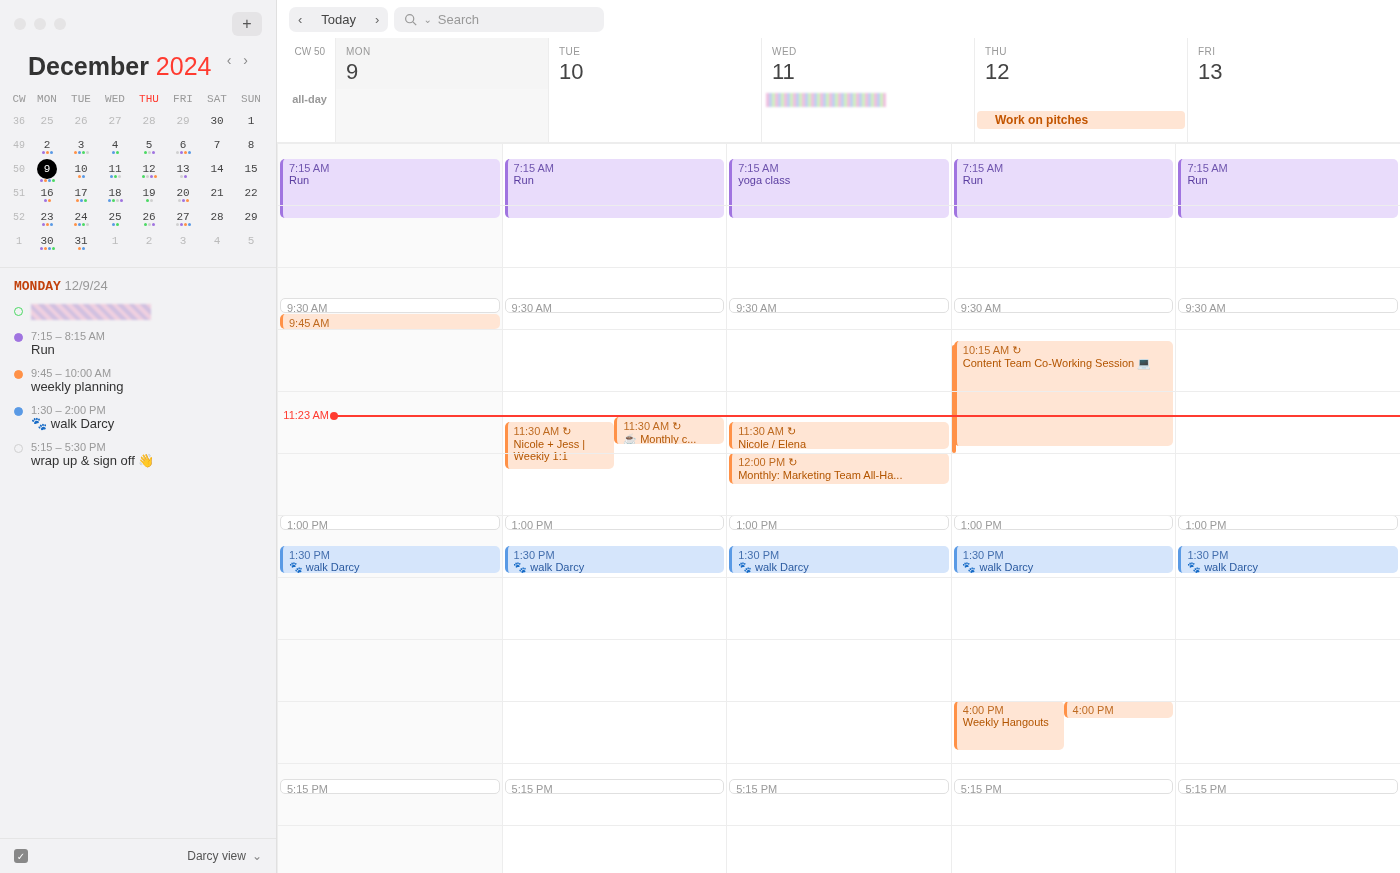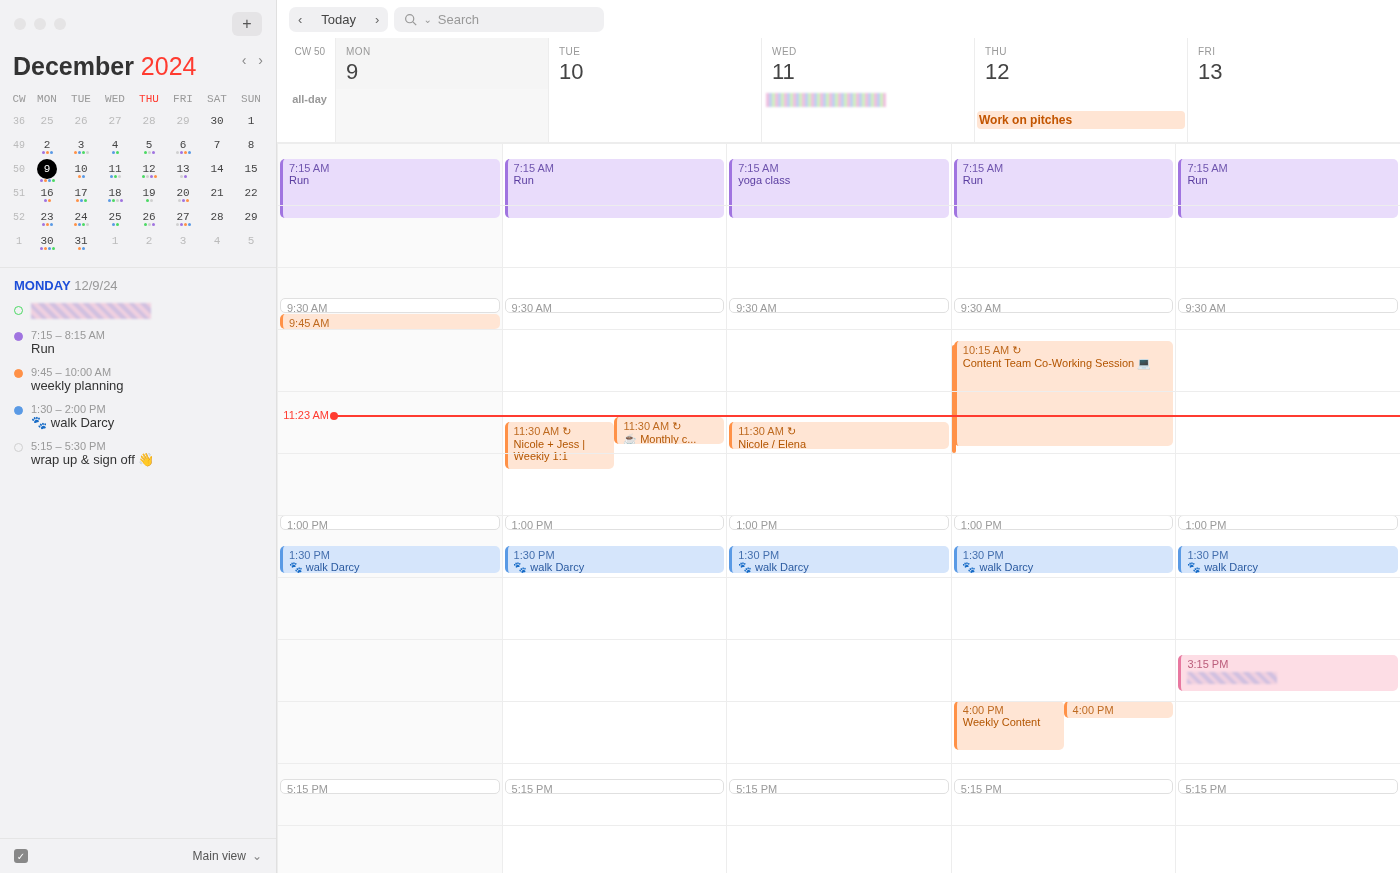--- a/index.html
+++ b/index.html
@@ -3,41 +3,41 @@
 <meta charset="utf-8">
 <style>
 * { margin: 0; padding: 0; box-sizing: border-box; }
 body { font-family: -apple-system, BlinkMacSystemFont, "Segoe UI", Helvetica, Arial, sans-serif; font-size: 13px; color: #333; background: #fff; width: 1400px; height: 873px; overflow: hidden; display: flex; }
 
 
 .sidebar { width: 277px; background: #f2f2f4; border-right: 1px solid #e0e0e0; display: flex; flex-direction: column; }
 .traffic-lights { display: flex; gap: 8px; padding: 12px 14px 8px; align-items: center; }
 .tl { width: 12px; height: 12px; border-radius: 50%; background: #e5e4e5; }
 .add-btn { margin-left: auto; width: 30px; height: 24px; background: #e5e4e6; border-radius: 6px; display: flex; align-items: center; justify-content: center; font-size: 16px; color: #555; cursor: pointer; }
-.month-header { display: flex; align-items: flex-start; padding: 8px 13px 4px; }
+.month-header { display: flex; align-items: flex-start; padding: 8px 28px 4px; }
 .month-title { font-size: 25px; font-weight: 700; }
 .month-title .year { color: #ff3b30; font-weight: 400; }
 .nav-arrows { margin-left: auto; display: flex; gap: 12px; color: #888; }
 .nav-arrow { cursor: pointer; font-size: 14px; }
 
 .mini-cal { padding: 4px 8px 10px; font-family: Liberation Mono, monospace; }
 .mini-head, .mini-row { display: grid; grid-template-columns: 22px repeat(7, 1fr); text-align: center; font-size: 11px; }
 .mini-head div { color: #999; font-weight: 500; padding: 4px 0; }
 .mini-head .thu { color: #ff3b30; }
 .mini-row { height: 24px; align-items: center; }
 .mini-row .cw { color: #bbb; font-size: 10px; }
 .mini-row .day { position: relative; color: #444; }
 .mini-row .day.out { color: #bbb; }
 .mini-row .day.today { background: #000; color: #fff; border-radius: 50%; width: 20px; height: 20px; line-height: 20px; margin: 0 auto; }
 .mini-row .dots { position: absolute; bottom: -3px; left: 0; right: 0; display: flex; justify-content: center; gap: 1px; }
 .mini-row .dot { width: 3px; height: 3px; border-radius: 50%; }
 
 .day-detail { padding: 10px 14px; border-top: 1px solid #e5e5e5; margin-top: 4px; overflow-y: auto; flex: 1; }
 .day-detail-head { font-size: 13px; margin-bottom: 10px; }
-.day-detail-head b { color: #1d4ed8; }
+.day-detail-head b { color: #c2410c; font-family: Liberation Mono, monospace; }
 .day-detail-head span { color: #999; }
 .event-item { display: flex; gap: 8px; margin-bottom: 10px; }
 .event-dot { width: 9px; height: 9px; border-radius: 50%; margin-top: 3px; flex-shrink: 0; border: 1px solid; }
 .event-item .time { color: #999; font-size: 11px; }
 .event-item .title { color: #333; font-size: 13px; }
 .pixelated { width: 120px; height: 16px; background: repeating-linear-gradient(45deg,#d0c0e0,#d0c0e0 4px,#f0d0e0 4px,#f0d0e0 8px); filter: blur(1px); }
 
 .sidebar-footer { padding: 10px 14px; display: flex; align-items: center; border-top: 1px solid #e5e5e5; font-size: 12px; color: #555; }
 .check { width: 14px; height: 14px; background: #888; border-radius: 3px; margin-right: auto; display: flex; align-items: center; justify-content: center; color: #fff; font-size: 10px; }
 .chev { margin-left: 6px; color: #888; }
@@ -58,21 +58,21 @@
 .day-head.today-col { background: #f5f5f5; }
 .day-head .dow { font-size: 10px; color: #999; text-transform: uppercase; letter-spacing: 0.5px; }
 .day-head .dnum { font-size: 22px; color: #444; margin-top: 2px; }
 .cw-label { font-size: 10px; color: #999; text-align: right; padding: 8px 10px 0 0; }
 
 .allday-row { display: flex; height: 54px; border-bottom: 1px solid #ededed; font-weight: bold; }
 .allday-label { width: 58px; text-align: right; padding-right: 8px; font-size: 11px; color: #999; padding-top: 4px; }
 .allday-cells { flex: 1; display: grid; grid-template-columns: repeat(5, 1fr); }
 .allday-cell { border-left: 1px solid #ededed; padding: 2px; position: relative; }
 .allday-cell.today-col { background: #f7f7f7; }
-.allday-event { background: #ffe5d4; color: #c35500; border-radius: 4px; padding: 2px 2px; font-size: 12px; margin-top: 20px; }
+.allday-event { background: #ffe5d4; color: #c35500; border-radius: 4px; padding: 2px 18px; font-size: 12px; margin-top: 20px; }
 .allday-pixelated { width: 120px; height: 14px; margin: 2px; background: repeating-linear-gradient(90deg,#f0c0e0,#f0c0e0 3px,#c0d0f0 3px,#c0d0f0 6px,#d0f0c0 6px,#d0f0c0 9px); filter: blur(1px); }
 
 .grid-body { flex: 1; display: flex; overflow-y: auto; position: relative; }
 .hours-col { width: 58px; flex-shrink: 0; }
 .hour-label { height: 62px; text-align: right; padding-right: 8px; font-size: 11px; color: #aaa; position: relative; top: -7px; }
 .day-grid { flex: 1; display: grid; grid-template-columns: repeat(5, 1fr); position: relative; }
 .day-cell { border-left: 1px solid #ededed; position: relative; }
 .day-cell.today-col { background: #fafafa; }
 .hour-line { position: absolute; left: 0; right: 0; height: 1px; background: #ededed; }
 .now-line { position: absolute; left: 58px; right: 0; height: 1.5px; background: #ff3b30; z-index: 8; }
@@ -311,21 +311,21 @@
           <div>
             <div class="time">5:15 – 5:30 PM</div>
             <div class="title">wrap up &amp; sign off 👋</div>
           </div>
         </div>
       </div>
   </div>
 
   <div class="sidebar-footer">
     <div class="check">✓</div>
-    <span>Main view</span>
+    <span>Darcy view</span>
     <span class="chev">⌄</span>
   </div>
 </div>
 
 <div class="main">
   <div class="toolbar">
     <div class="tb-group">
       <div class="tb-btn arrow">‹</div>
       <div class="tb-btn">Today</div>
       <div class="tb-btn arrow">›</div>
@@ -397,41 +397,41 @@
           <div class="event ev-orange" style="top: 279px; height: 47px; right: 50%;"><span class="et">11:30 AM</span> <span>↻</span> <div class="etitle">Nicole + Jess | Weekly 1:1</div></div>
           <div class="event ev-orange" style="top: 274px; height: 27px; left: 50%;"><span class="et">11:30 AM</span> <span>↻</span> <div class="etitle">☕ Monthly c...</div></div>
           <div class="event ev-gray" style="top: 372px; height: 15px;"><span class="et">1:00 PM</span> </div>
           <div class="event ev-blue" style="top: 403px; height: 27px;"><span class="et">1:30 PM</span> <div class="etitle">🐾 walk Darcy</div></div>
           <div class="event ev-gray" style="top: 635.5px; height: 15px;"><span class="et">5:15 PM</span> </div>
         </div>
         <div class="day-cell" style="height: 744px;">
           <div class="event ev-purple" style="top: 15.5px; height: 59px;"><span class="et">7:15 AM</span> <div class="etitle">yoga class</div></div>
           <div class="event ev-gray" style="top: 155px; height: 15px;"><span class="et">9:30 AM</span> </div>
           <div class="event ev-orange" style="top: 279px; height: 27px;"><span class="et">11:30 AM</span> <span>↻</span> <div class="etitle">Nicole / Elena</div></div>
+          <div class="event ev-orange" style="top: 310px; height: 31px;"><span class="et">12:00 PM</span> <span>↻</span> <div class="etitle">Monthly: Marketing Team All-Ha...</div></div>
           <div class="event ev-gray" style="top: 372px; height: 15px;"><span class="et">1:00 PM</span> </div>
           <div class="event ev-blue" style="top: 403px; height: 27px;"><span class="et">1:30 PM</span> <div class="etitle">🐾 walk Darcy</div></div>
           <div class="event ev-gray" style="top: 635.5px; height: 15px;"><span class="et">5:15 PM</span> </div>
         </div>
         <div class="day-cell" style="height: 744px;">
           <div class="event ev-purple" style="top: 15.5px; height: 59px;"><span class="et">7:15 AM</span> <div class="etitle">Run</div></div>
           <div class="event ev-gray" style="top: 155px; height: 15px;"><span class="et">9:30 AM</span> </div>
           <div class="event ev-orange" style="top: 198px; height: 104.5px; right: auto; width: calc(100% - 4px);"><span class="et">10:15 AM</span> <span>↻</span> <div class="etitle">Content Team Co-Working Session 💻</div></div>
           <div style="position: absolute; left: 0px; top: 201.5px; width: 4px; height: 108.5px; background: rgb(255, 145, 71); border-radius: 2px;"></div>
           <div class="event ev-gray" style="top: 372px; height: 15px;"><span class="et">1:00 PM</span> </div>
           <div class="event ev-blue" style="top: 403px; height: 27px;"><span class="et">1:30 PM</span> <div class="etitle">🐾 walk Darcy</div></div>
-          <div class="event ev-orange" style="top: 558px; height: 49px; right: 50%;"><span class="et">4:00 PM</span> <div class="etitle">Weekly Content</div></div>
+          <div class="event ev-orange" style="top: 558px; height: 49px; right: 50%;"><span class="et">4:00 PM</span> <div class="etitle">Weekly Hangouts</div></div>
           <div class="event ev-orange" style="top: 558px; height: 17px; left: 50%;"><span class="et">4:00 PM</span> <div class="etitle">Grac...</div></div>
           <div class="event ev-gray" style="top: 635.5px; height: 15px;"><span class="et">5:15 PM</span> </div>
         </div>
         <div class="day-cell" style="height: 744px;">
           <div class="event ev-purple" style="top: 15.5px; height: 59px;"><span class="et">7:15 AM</span> <div class="etitle">Run</div></div>
           <div class="event ev-gray" style="top: 155px; height: 15px;"><span class="et">9:30 AM</span> </div>
           <div class="event ev-gray" style="top: 372px; height: 15px;"><span class="et">1:00 PM</span> </div>
           <div class="event ev-blue" style="top: 403px; height: 27px;"><span class="et">1:30 PM</span> <div class="etitle">🐾 walk Darcy</div></div>
-          <div class="event ev-pink" style="top: 511.5px; height: 36px;"><span class="et">3:15 PM</span><div class="pixelated" style="width:90px;height:12px;margin-top:2px"></div></div>
           <div class="event ev-gray" style="top: 635.5px; height: 15px;"><span class="et">5:15 PM</span> </div>
         </div>
         <div class="hour-line" style="top: 0px;"></div>
         <div class="hour-line" style="top: 62px;"></div>
         <div class="hour-line" style="top: 124px;"></div>
         <div class="hour-line" style="top: 186px;"></div>
         <div class="hour-line" style="top: 248px;"></div>
         <div class="hour-line" style="top: 310px;"></div>
         <div class="hour-line" style="top: 372px;"></div>
         <div class="hour-line" style="top: 434px;"></div>

